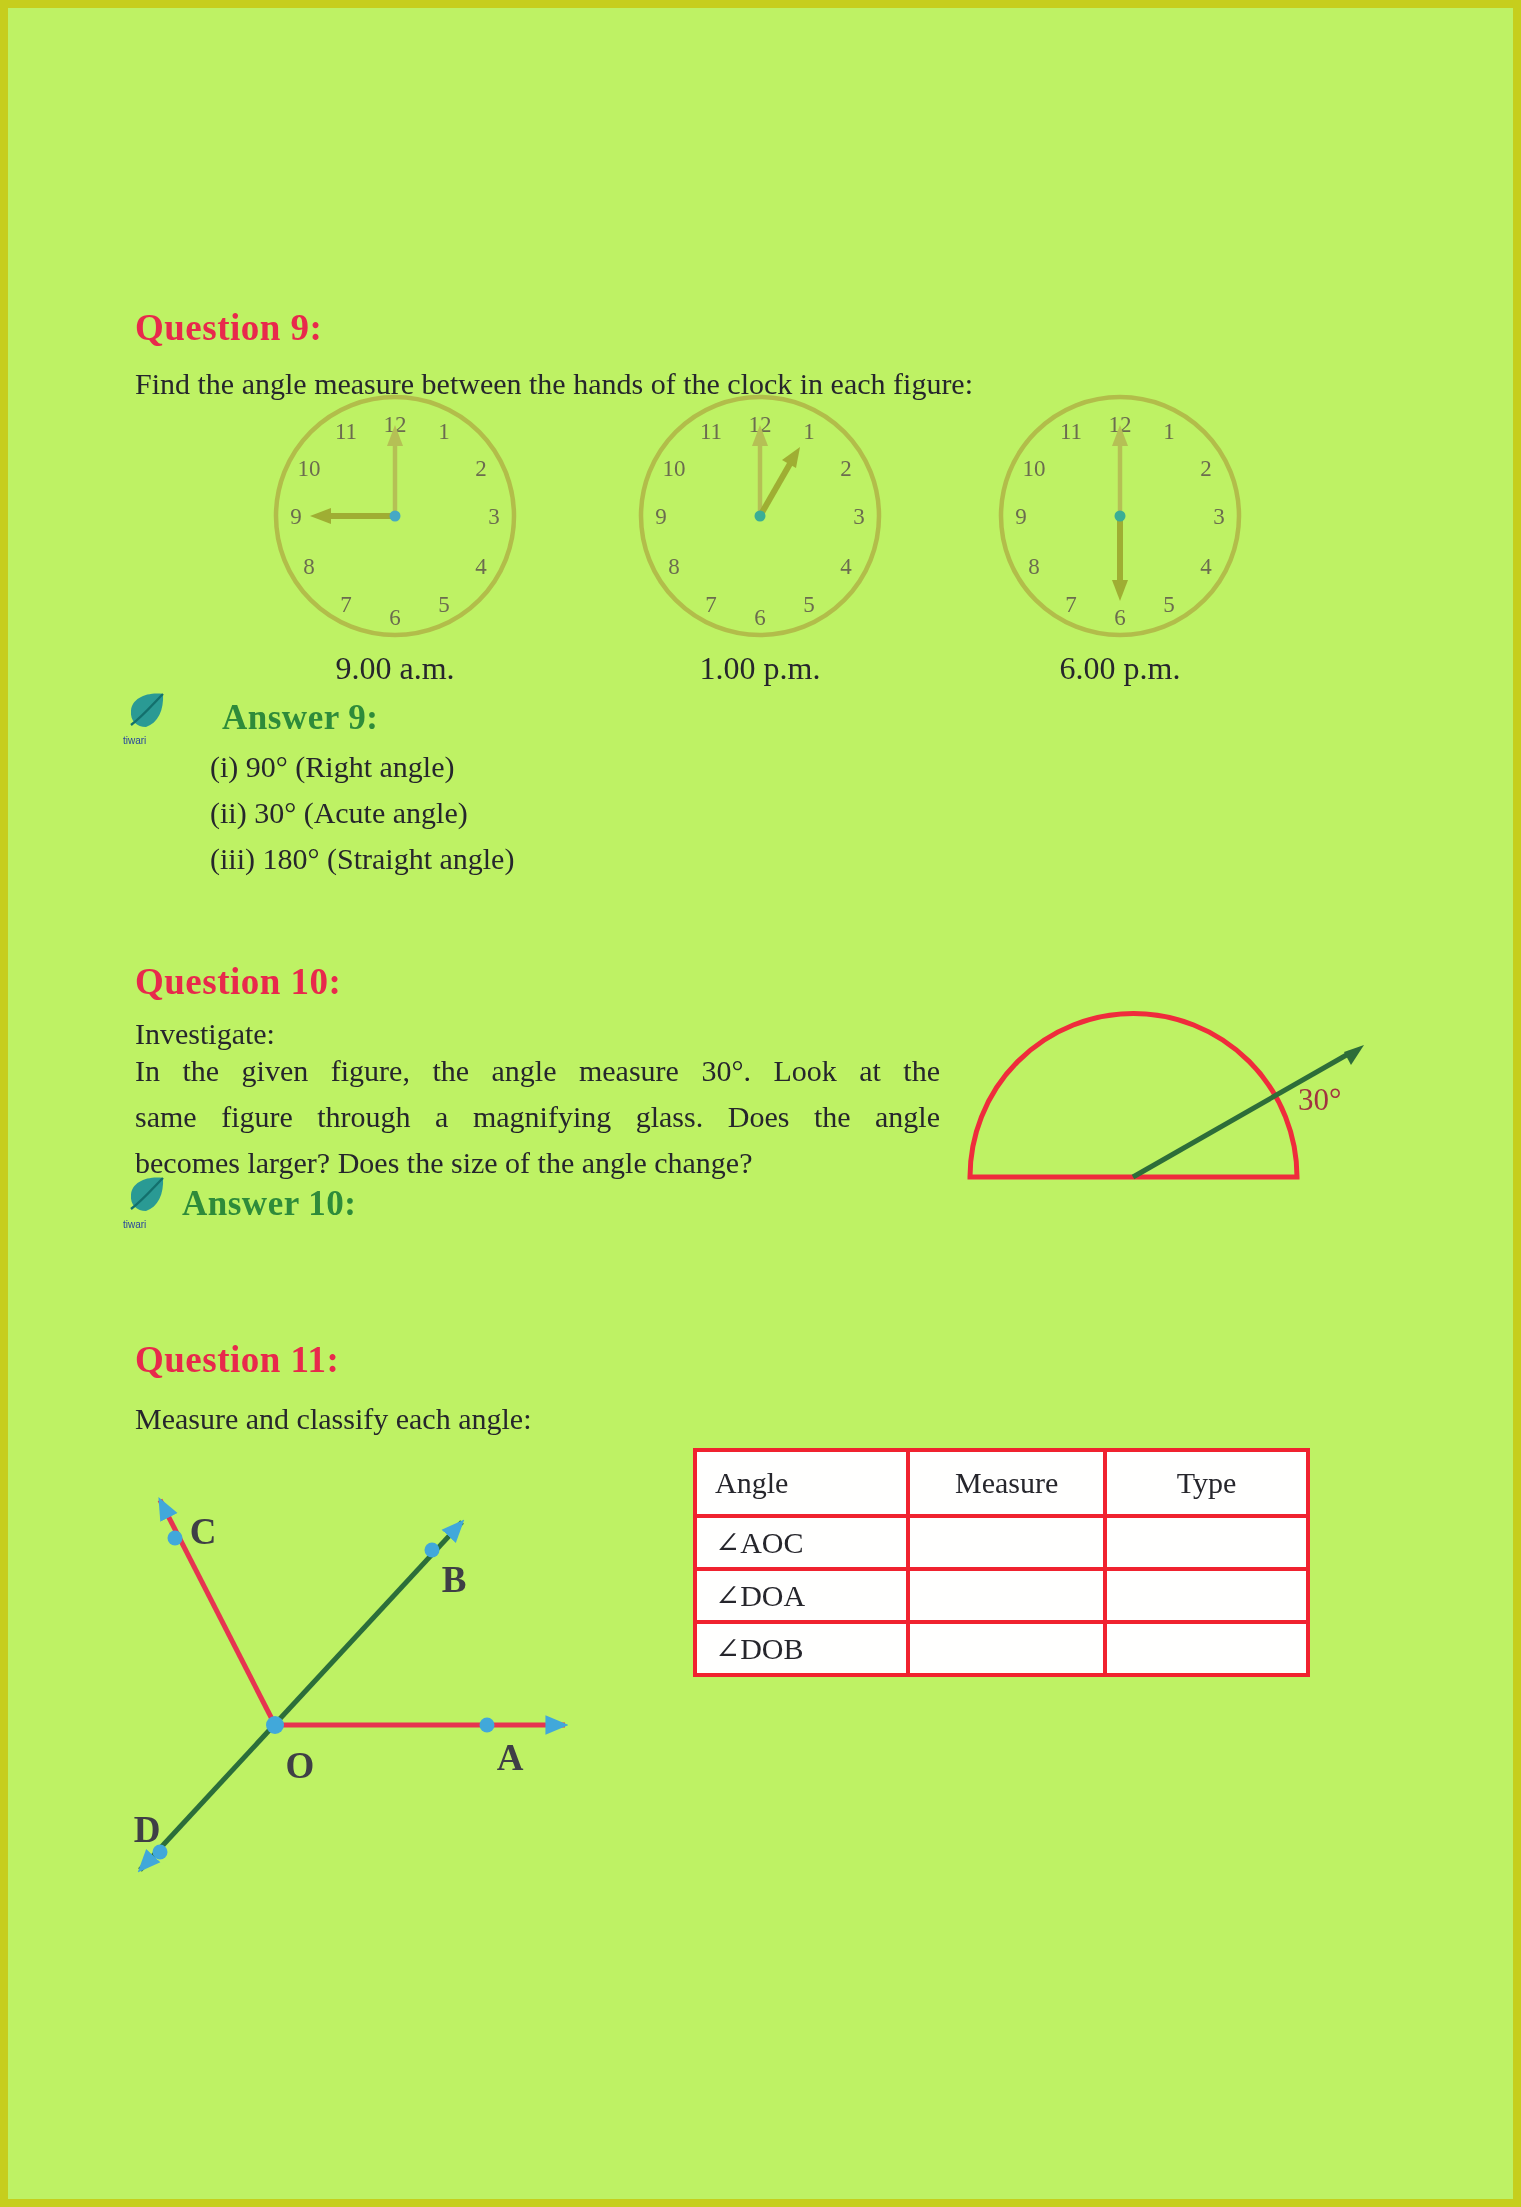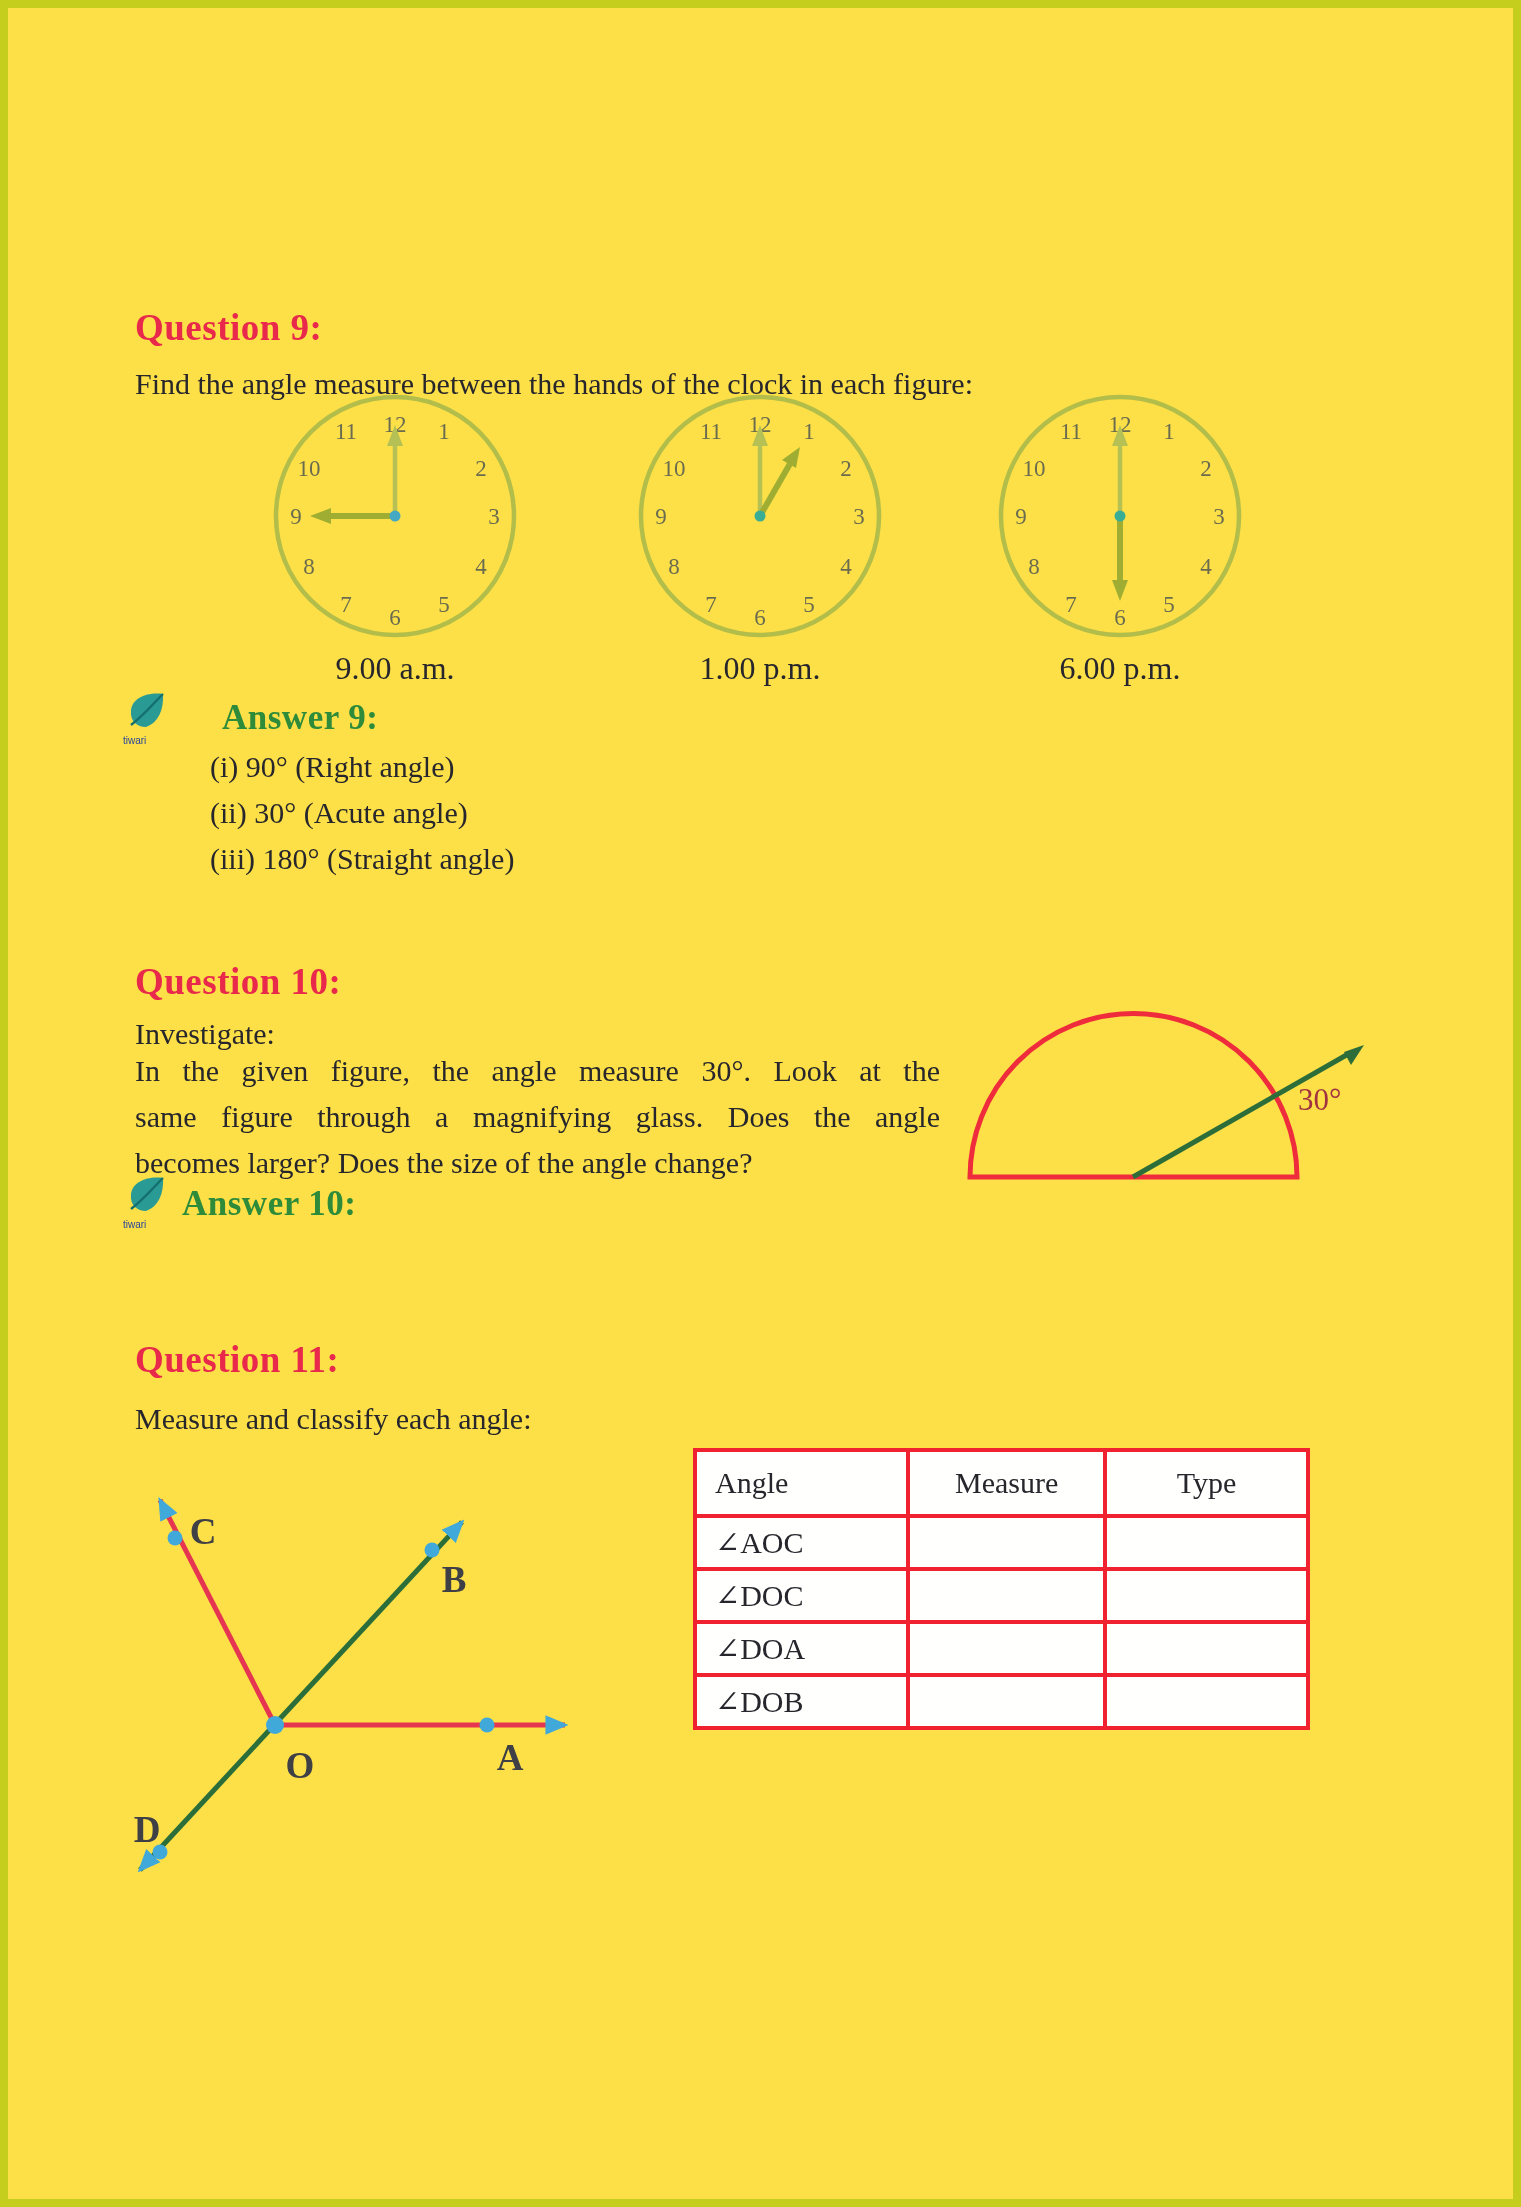--- a/index.html
+++ b/index.html
@@ -1,16 +1,16 @@
 <!DOCTYPE html>
 <html><head>
 <meta charset="utf-8">
 <style>
   html,body{margin:0;padding:0;background:#ffffff;}
-  .page{position:relative;width:1521px;height:2207px;background:#fde047;
+  .page{position:relative;width:1521px;height:2207px;background:#bef264;
         font-family:"Liberation Serif", "DejaVu Serif", serif;color:#26262c;overflow:hidden;}
   .border-frame{position:absolute;inset:0;border:8px solid #c6ce1d;pointer-events:none;}
   .abs{position:absolute;}
   .q-heading{font-size:37px;font-weight:700;color:#e8294c;letter-spacing:0.5px;}
   .a-heading{font-size:35px;font-weight:700;color:#2e8b3a;letter-spacing:0.5px;}
   .body-text{font-size:30px;color:#26262c;margin-top:12px;}
   .just-line{width:805px;text-align:justify;text-align-last:justify;font-size:30px;}
   .plain-line{width:805px;font-size:30px;}
   .answer-item{font-size:30px;color:#26262c;}
   .clock-label{width:250px;text-align:center;font-size:32px;color:#26262c;}
@@ -201,25 +201,20 @@
         <th class="col-type">Type</th>
       </tr>
     </thead>
     <tbody>
       <tr>
         <td class="col-angle">∠AOC</td>
         <td class="col-measure"></td>
         <td class="col-type"></td>
       </tr>
       <tr>
-        <td class="col-angle">∠DOC</td>
-        <td class="col-measure"></td>
-        <td class="col-type"></td>
-      </tr>
-      <tr>
         <td class="col-angle">∠DOA</td>
         <td class="col-measure"></td>
         <td class="col-type"></td>
       </tr>
       <tr>
         <td class="col-angle">∠DOB</td>
         <td class="col-measure"></td>
         <td class="col-type"></td>
       </tr>
     </tbody>

